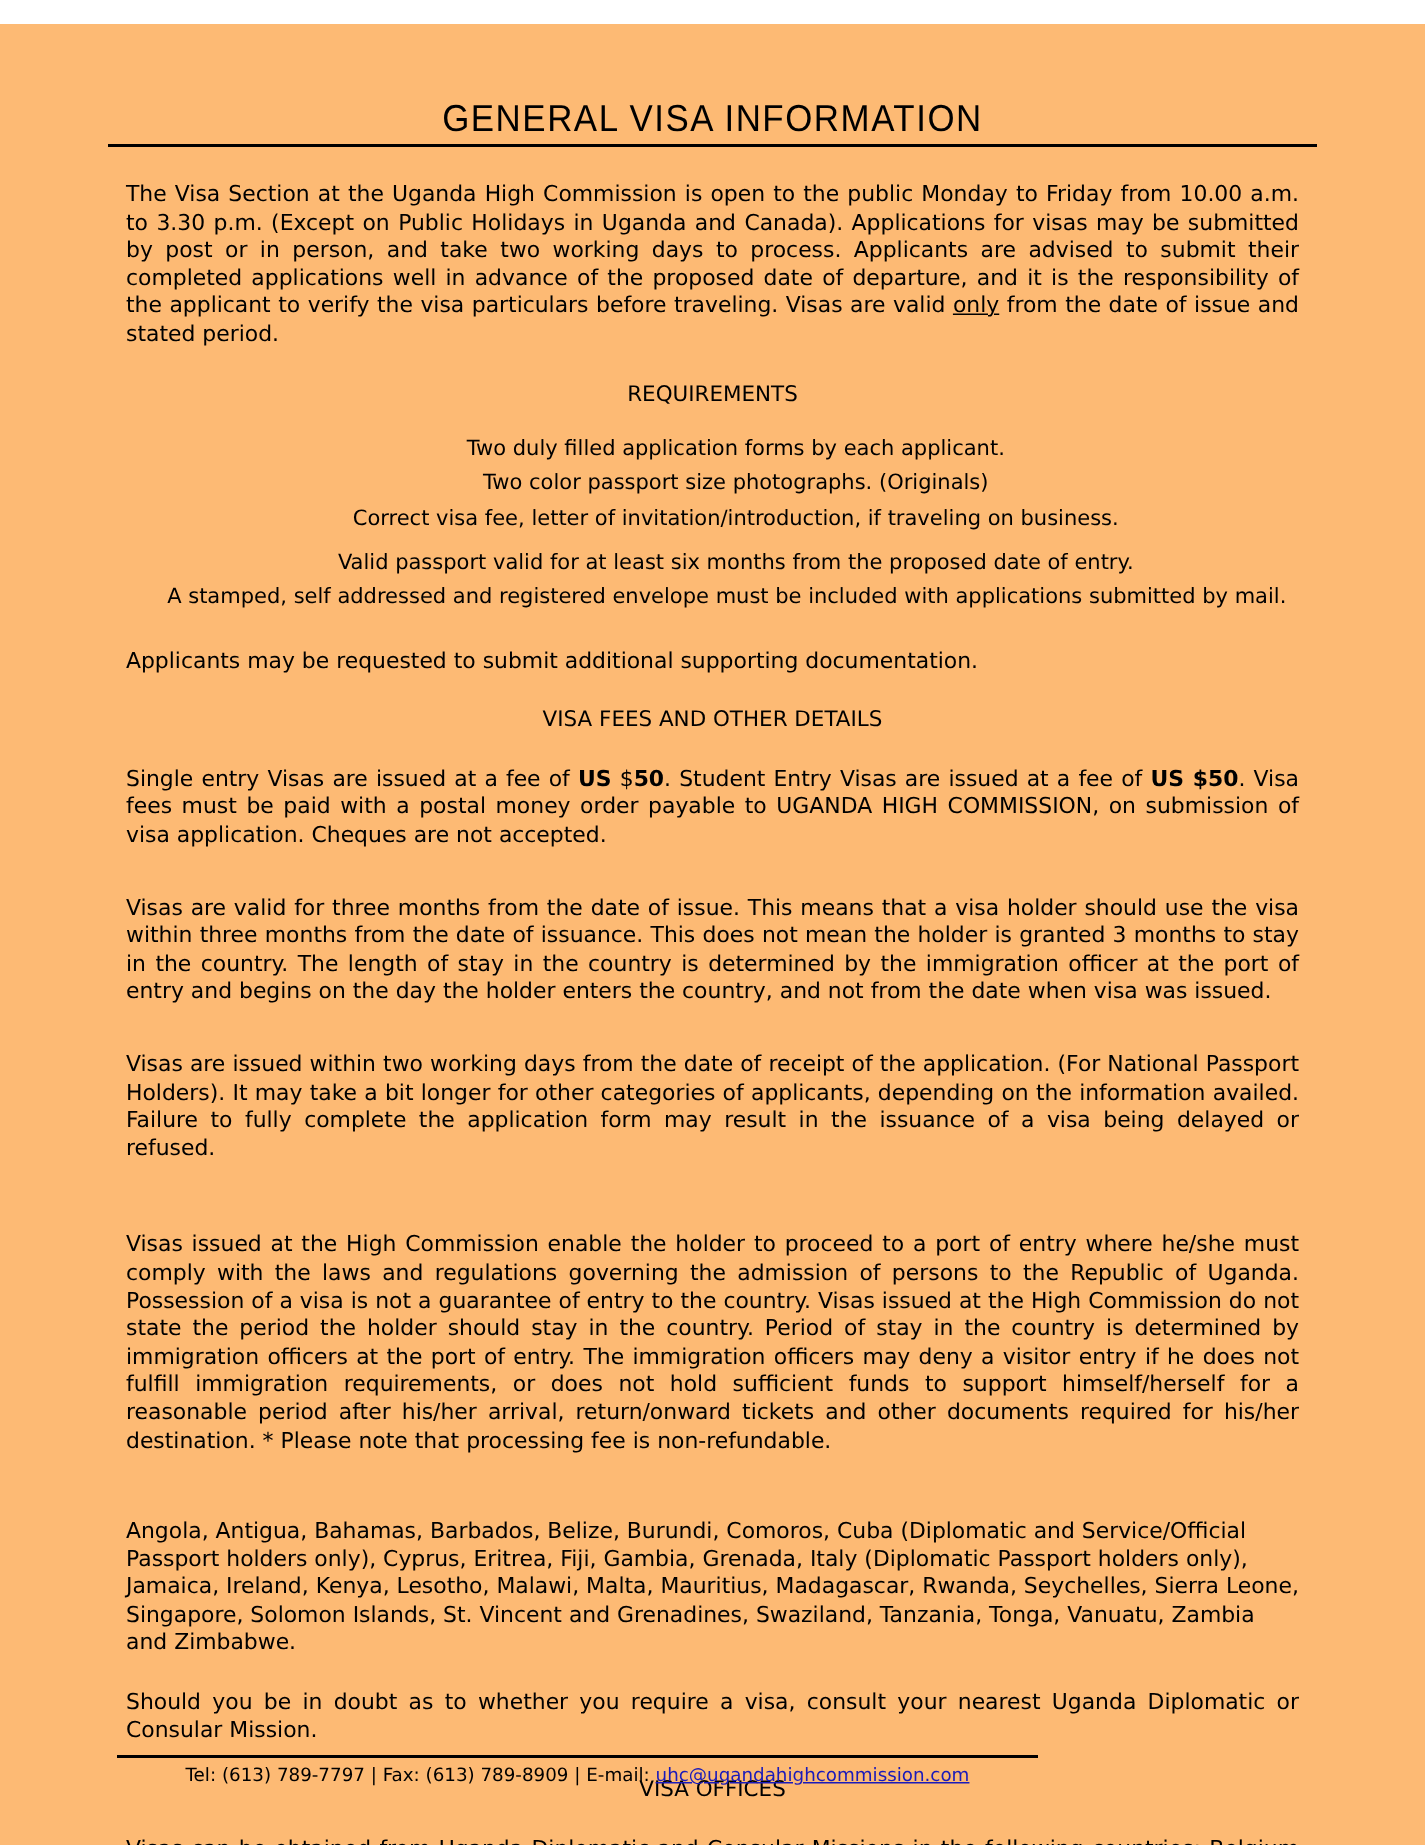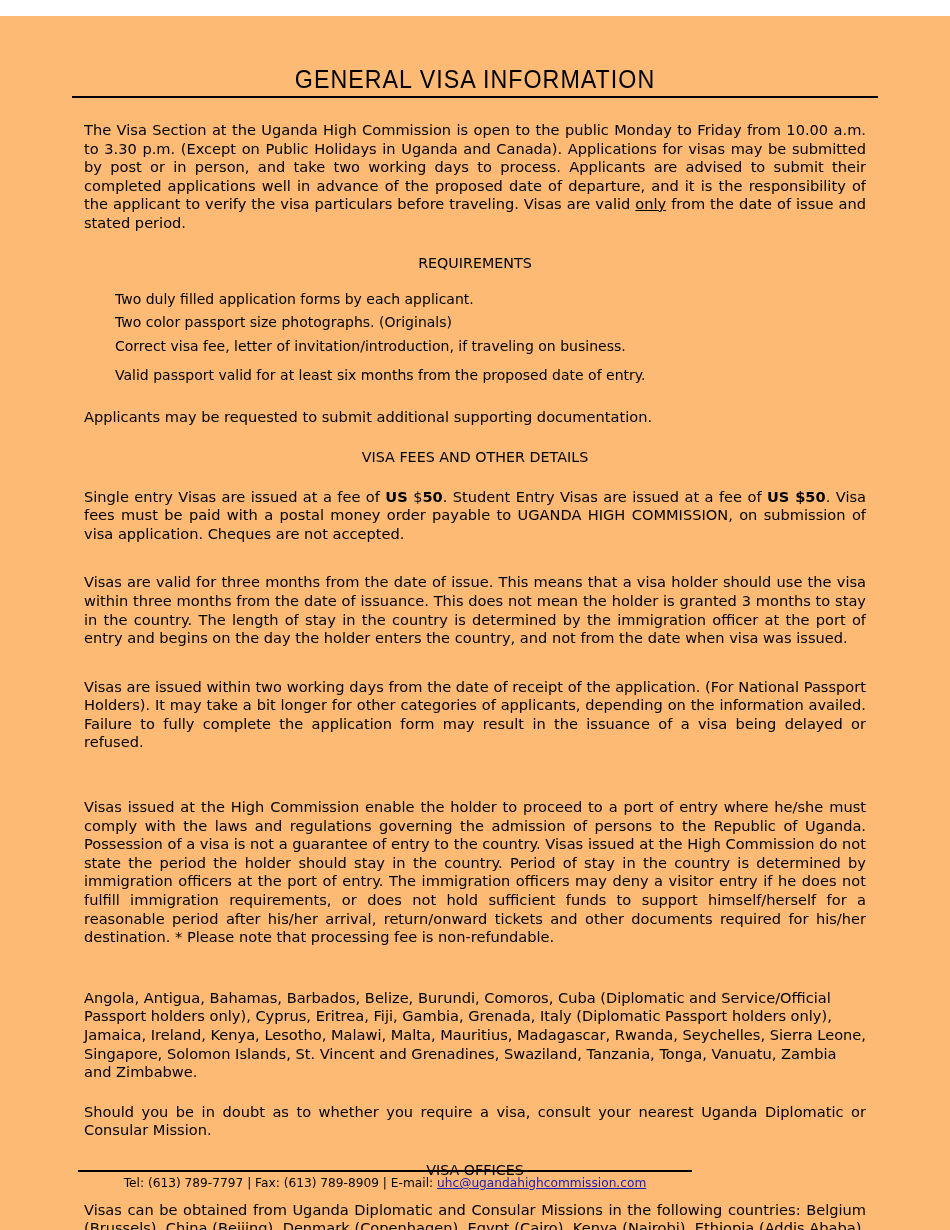--- a/index.html
+++ b/index.html
@@ -76,21 +76,21 @@
 
   
   .req-list {
     margin: 0;
     padding: 0;
     list-style: none;
   }
   .req-item {
     font-size: 14.0px;
     line-height: 23.3px;
-    text-align: left;
+    text-align: center;
     padding-left: 31px;
     white-space: nowrap;
   }
   .req-item.tight { line-height: 23.3px; }
   .req-item.loose { margin-top: 6px; }
   .req-item.outdent { padding-left: 19px; }
 
   u { text-decoration: underline; text-decoration-thickness: 1px; }
   b { font-weight: 700; }
 
@@ -135,20 +135,21 @@
 
     <p class="heading">REQUIREMENTS</p>
 
     <div class="gap-sm"></div>
 
     <ul class="req-list">
       <li class="req-item tight">Two duly filled application forms by each applicant.</li>
       <li class="req-item tight">Two color passport size photographs. (Originals)</li>
       <li class="req-item tight">Correct visa fee, letter of invitation/introduction, if traveling on business.</li>
       <li class="req-item tight loose">Valid passport valid for at least six months from the proposed date of entry.</li>
+      <li class="req-item tight outdent">A stamped, self addressed and registered envelope must be included with applications submitted by mail.</li>
     </ul>
 
     <div class="gap-md"></div>
 
     <p class="para left">Applicants may be requested to submit additional supporting documentation.</p>
 
     <div class="gap-md"></div>
 
     <p class="heading">VISA FEES AND OTHER DETAILS</p>
 

